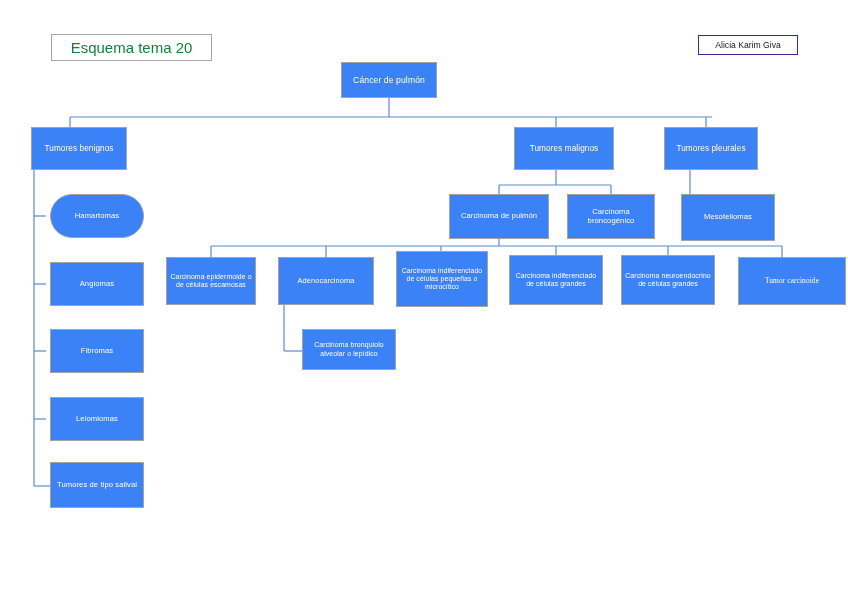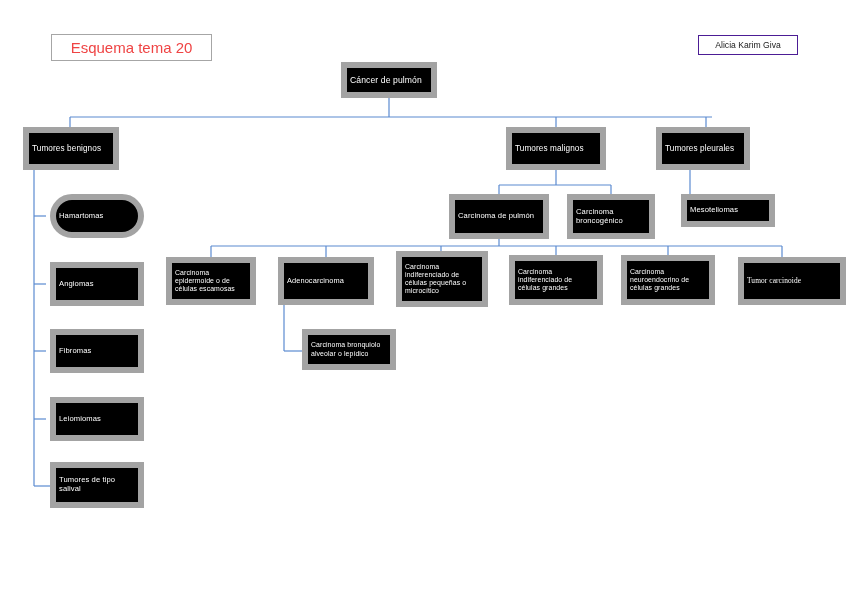--- a/index.html
+++ b/index.html
@@ -19,49 +19,50 @@
     position: absolute;
     left: 0;
     top: 0;
     width: 848px;
     height: 599px;
     pointer-events: none;
   }
   .node {
     position: absolute;
     box-sizing: border-box;
-    background: #000000;
-    border: 6px solid #a3a3a3;
+    background: #3b82f6;
+    border: 1px solid #a3a3a3;
     color: #ffffff;
     display: flex;
     align-items: center;
     justify-content: center;
+    text-align: center;
     line-height: 1.18;
     letter-spacing: 0.1px;
     padding: 2px 3px;
     z-index: 2;
   }
   .node span { display: block; width: 100%; }
   .t-root   { font-size: 8.6px; }
-  .t-lvl2   { font-size: 8.2px; }
+  .t-lvl2   { font-size: 8.2px; margin-left: 8px; }
   .t-lvl3   { font-size: 7.6px; }
   .t-leaf   { font-size: 7.4px; }
   .t-small  { font-size: 6.9px; }
   .title-box {
     position: absolute;
     box-sizing: border-box;
     background: #ffffff;
     border: 1px solid #A6A6A6;
     display: flex;
     align-items: center;
     justify-content: center;
     z-index: 3;
   }
   .title-text {
-    color: #ef4444;
+    color: #15803d;
     font-size: 15px;
     white-space: nowrap;
   }
   .author-box {
     position: absolute;
     box-sizing: border-box;
     background: #ffffff;
     border: 1px solid #4c1d95;
     display: flex;
     align-items: center;
@@ -155,21 +156,21 @@
     <span>Tumores de tipo salival</span>
   </div>
 
   <div class="node t-lvl3" style="left:567px; top:194px; width:88px; height:45px;">
     <span>Carcinoma broncogénico</span>
   </div>
   <div class="node t-lvl3" style="left:449px; top:194px; width:100px; height:45px;">
     <span>Carcinoma de pulmón</span>
   </div>
 
-  <div class="node t-lvl3" style="left:681px; top:194px; width:94px; height:33px;">
+  <div class="node t-lvl3" style="left:681px; top:194px; width:94px; height:47px;">
     <span>Mesoteliomas</span>
   </div>
 
   <div class="node t-small" style="left:166px; top:257px; width:90px; height:48px;">
     <span>Carcinoma epidermoide o de células escamosas</span>
   </div>
   <div class="node t-leaf" style="left:278px; top:257px; width:96px; height:48px;">
     <span>Adenocarcinoma</span>
   </div>
   <div class="node t-small" style="left:396px; top:251px; width:92px; height:56px;">

